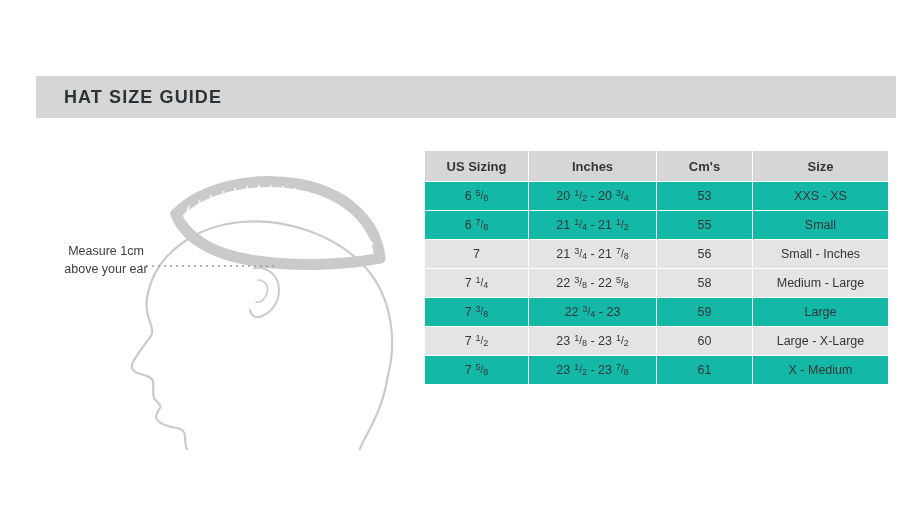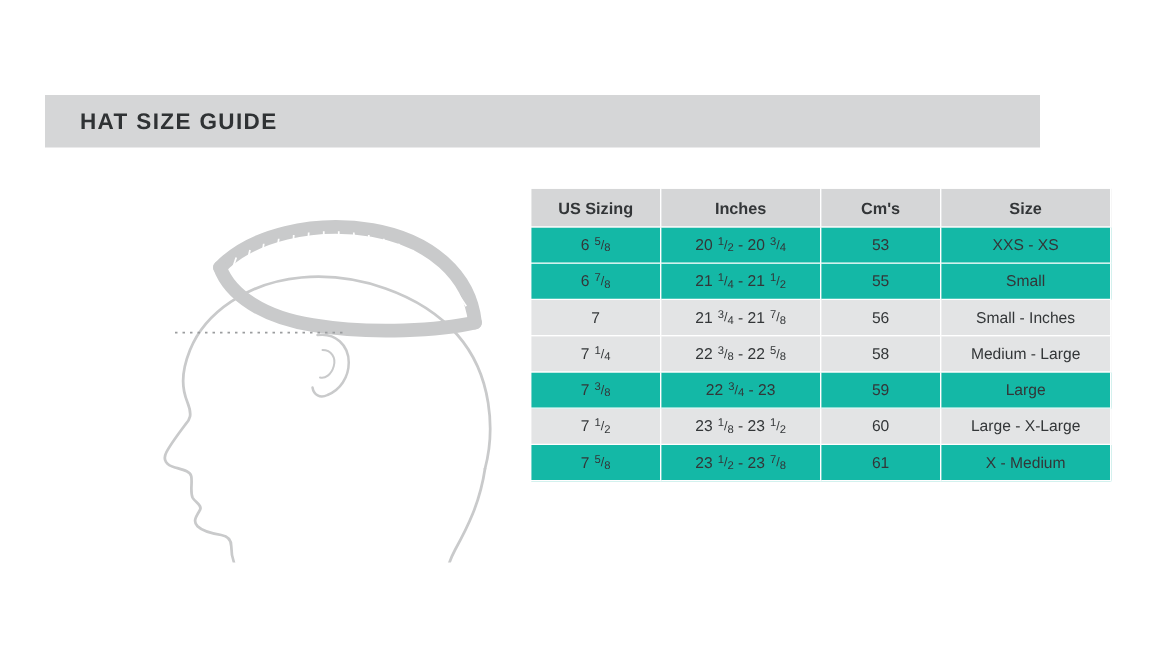--- a/index.html
+++ b/index.html
@@ -18,21 +18,21 @@
     position: relative;
     width: 924px;
     height: 516px;
   }
 
   
   .title-band {
     position: absolute;
     left: 36px;
     top: 76px;
-    width: 796px;
+    width: 860px;
     height: 42px;
     background: #d5d6d7;
     display: flex;
     align-items: center;
   }
   .title-text {
     padding-left: 28px;
     font-size: 18px;
     font-weight: bold;
     letter-spacing: 1.1px;
@@ -184,20 +184,24 @@
         <line x1="283" y1="55" x2="285" y2="69"></line>
         <line x1="294" y1="60" x2="297" y2="74"></line>
         <line x1="305" y1="67" x2="308" y2="80"></line>
         <line x1="315" y1="75" x2="319" y2="87"></line>
         <line x1="324" y1="85" x2="329" y2="95"></line>
         <line x1="331" y1="96" x2="337" y2="105"></line>
       </g>
 
       <line x1="104" y1="126" x2="238" y2="126" stroke="#9b9d9f" stroke-width="1.4" stroke-dasharray="2 4"></line>
     </svg>
+    <div class="measure-label">
+      <span>Measure 1cm</span><br>
+      <span>above your ear</span>
+    </div>
   </div>
 
   <div class="table-wrap">
     <table class="size-table">
       <colgroup>
         <col class="c1">
           <col class="c2">
           <col class="c3">
           <col class="c4">
       </colgroup>

